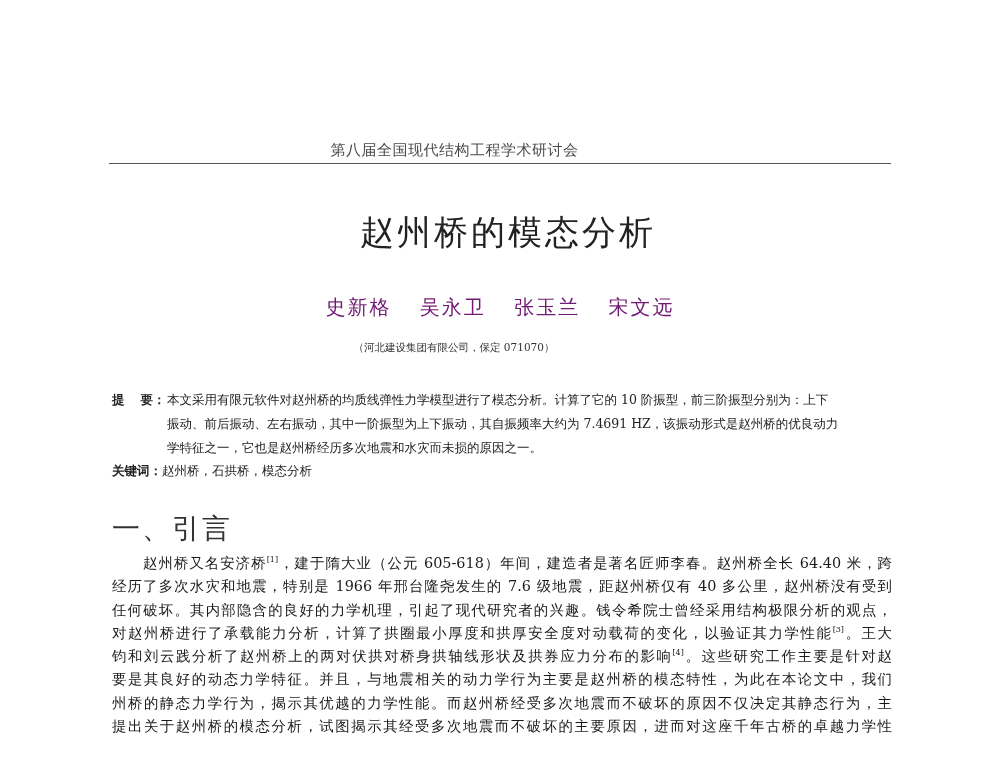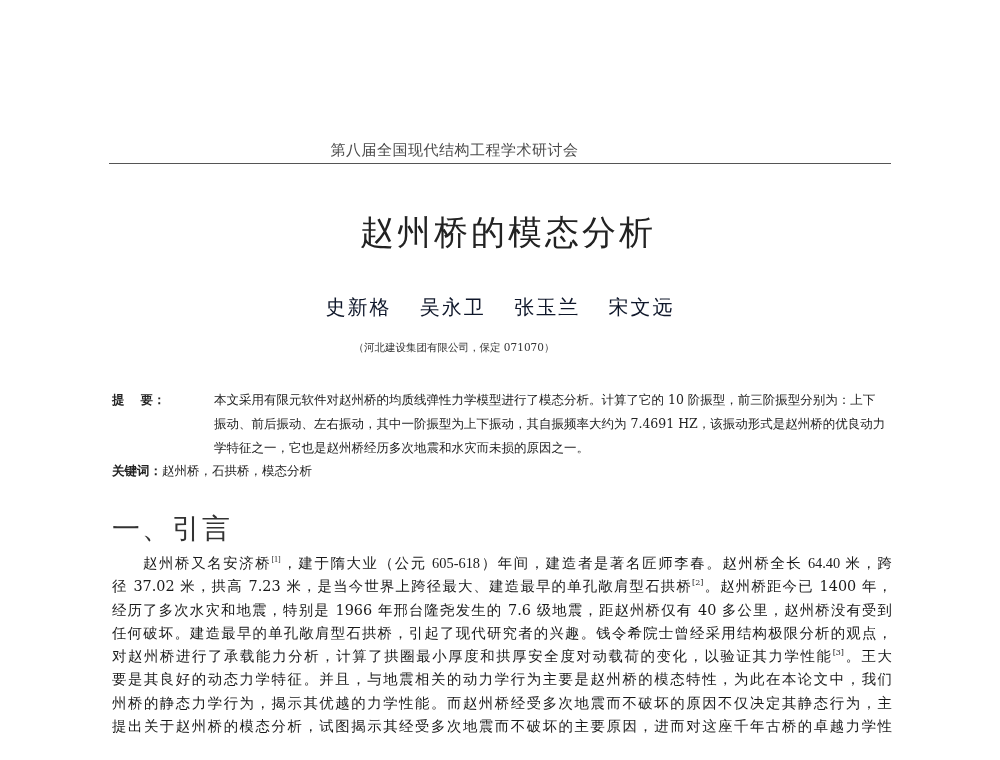--- a/index.html
+++ b/index.html
@@ -44,21 +44,21 @@
     color: #222;
     letter-spacing: 3px;
   }
   .authors {
     position: absolute;
     left: 0;
     top: 294px;
     width: 1000px;
     text-align: center;
     font-size: 20px;
-    color: #0f172a;
+    color: #701a75;
     word-spacing: 0;
   }
   .authors span {
     display: inline-block;
     margin: 0 11px;
     letter-spacing: 2px;
   }
   .affiliation {
     position: absolute;
     left: 0;
@@ -84,21 +84,20 @@
     font-weight: bold;
     font-family: "DejaVu Sans", "Liberation Sans", sans-serif;
     font-size: 12.5px;
   }
   .abs-label .gap { display: inline-block; width: 16px; }
   .abs-lines {
     position: absolute;
     left: 55px;
     top: 0;
     width: 725px;
-    margin-left: 47px;
   }
   .abs-lines div { white-space: nowrap; }
   .keywords {
     position: absolute;
     left: 112px;
     top: 463px;
     font-size: 12.5px;
     color: #222;
     white-space: nowrap;
   }
@@ -127,21 +126,20 @@
   }
   .body-text div {
     white-space: nowrap;
     text-align: justify;
     text-align-last: justify;
     width: 780px;
   }
   .body-text div.indent {
     padding-left: 31px;
     width: 749px;
-    font-family: Liberation Serif, serif;
   }
   sup {
     font-size: 8px;
     vertical-align: super;
     line-height: 0;
   }
 </style>
 </head>
 <body>
 
@@ -169,20 +167,20 @@
 </div>
 
 <div class="keywords">
   <span class="kw-label">关键词：</span><span>赵州桥，石拱桥，模态分析</span>
 </div>
 
 <div class="section-heading">一、引言</div>
 
 <div class="body-text">
   <div class="indent"><span>赵州桥又名安济桥</span><sup>[1]</sup><span>，建于隋大业（公元 605-618）年间，建造者是著名匠师李春。赵州桥全长 64.40 米，跨</span></div>
-  <div><span>径 37.02 米，拱高 7.23 米，是当今世界上跨径最大、建造最早的单孔敞肩型石拱桥</span><sup>[2]</sup><span>。赵州桥距今已 1400 年，</span></div>
   <div><span>经历了多次水灾和地震，特别是 1966 年邢台隆尧发生的 7.6 级地震，距赵州桥仅有 40 多公里，赵州桥没有受到</span></div>
-  <div><span>任何破坏。建造最早的单孔敞肩型石拱桥，引起了现代研究者的兴趣。钱令希院士曾经采用结构极限分析的观点，</span></div>
+  <div><span>任何破坏。其内部隐含的良好的力学机理，引起了现代研究者的兴趣。钱令希院士曾经采用结构极限分析的观点，</span></div>
   <div><span>对赵州桥进行了承载能力分析，计算了拱圈最小厚度和拱厚安全度对动载荷的变化，以验证其力学性能</span><sup>[3]</sup><span>。王大</span></div>
+  <div><span>钧和刘云践分析了赵州桥上的两对伏拱对桥身拱轴线形状及拱券应力分布的影响</span><sup>[4]</sup><span>。这些研究工作主要是针对赵</span></div>
   <div><span>要是其良好的动态力学特征。并且，与地震相关的动力学行为主要是赵州桥的模态特性，为此在本论文中，我们</span></div>
   <div><span>州桥的静态力学行为，揭示其优越的力学性能。而赵州桥经受多次地震而不破坏的原因不仅决定其静态行为，主</span></div>
   <div><span>提出关于赵州桥的模态分析，试图揭示其经受多次地震而不破坏的主要原因，进而对这座千年古桥的卓越力学性</span></div>
 </div>
 
 </body></html>

